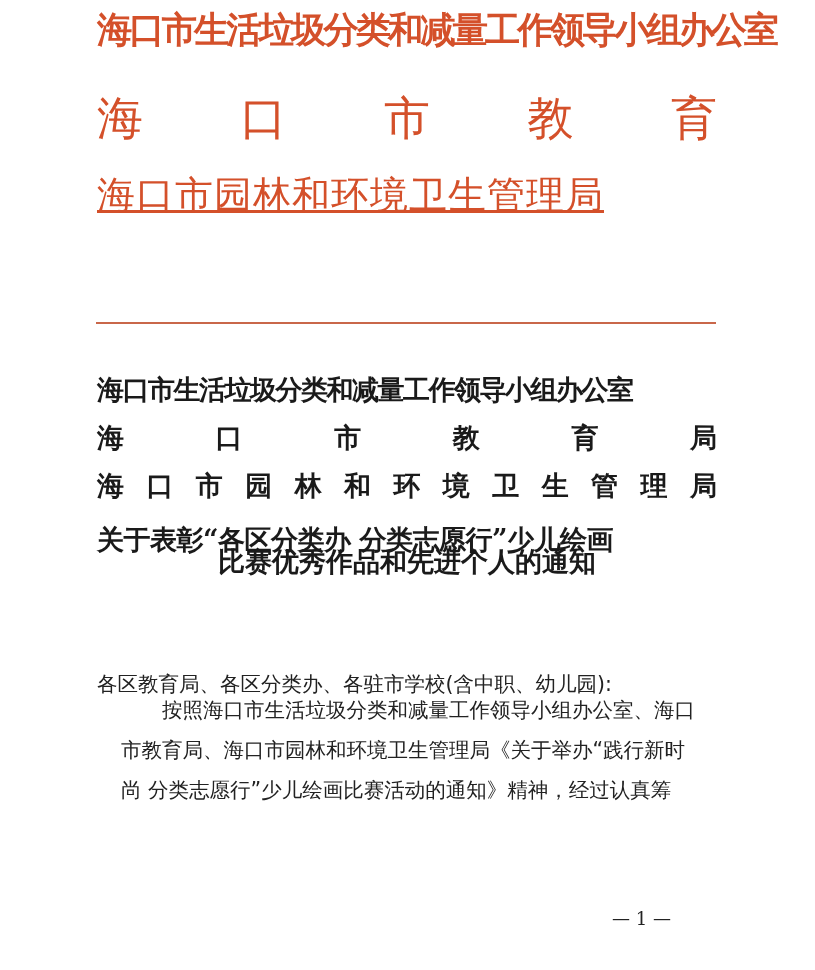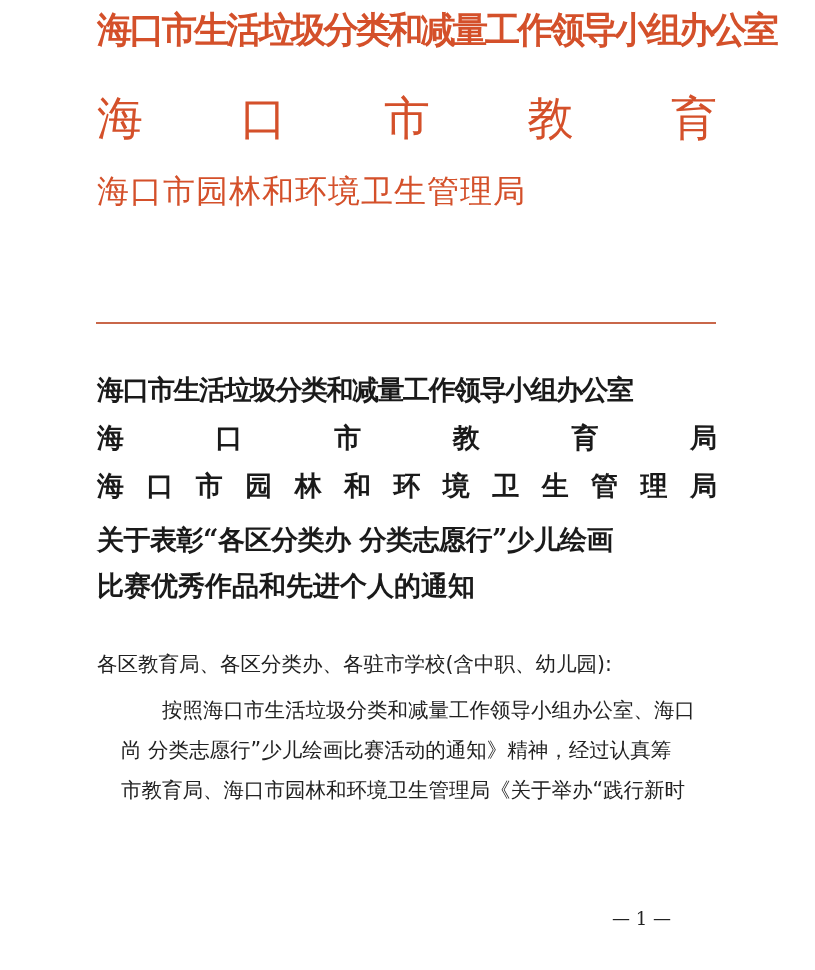--- a/index.html
+++ b/index.html
@@ -4,42 +4,42 @@
 <style>
   html, body { margin: 0; padding: 0; background: #ffffff; }
   body { width: 815px; height: 970px; position: relative; overflow: hidden; }
   .red-head {
     position: absolute; left: 97px; width: 620px;
     color: #d4502a; font-family: "DejaVu Serif", serif;
     white-space: nowrap;
   }
   .red1 { top: 6px; font-size: 36px; letter-spacing: -3px; transform: scaleX(0.98); transform-origin: left; font-weight: bold; }
   .red2 { top: 88px; font-size: 46px; display: flex; justify-content: space-between; width: 620px; }
-  .red3 { top: 170px; font-size: 32px; letter-spacing: 1px; }
+  .red3 { top: 170px; font-size: 38px; letter-spacing: 1px; text-decoration: underline; }
   .rule {
     position: absolute; left: 96px; top: 322px; width: 620px; height: 2px;
     background: #c9674a;
   }
   .black-title {
     position: absolute; left: 97px; width: 620px;
     font-family: "DejaVu Serif", serif; font-weight: bold; color: #1a1a1a;
     font-size: 27px; white-space: nowrap;
   }
   .spread { display: flex; justify-content: space-between; }
   .bt1 { top: 372px; letter-spacing: -1.5px; }
   .bt2 { top: 420px; }
   .bt3 { top: 468px; }
   .bt4 { top: 522px; letter-spacing: -0.5px; }
-  .bt5 { top: 568px; }
+  .bt5 { top: 544px; text-align: center; }
   .body-text {
     position: absolute; left: 97px; width: 620px;
     font-family: "DejaVu Sans", sans-serif; color: #222;
     font-size: 20.5px; line-height: 40px;
   }
-  .salutation { top: 644px; white-space: nowrap; }
+  .salutation { top: 664px; white-space: nowrap; }
   .para { top: 690px; text-indent: 41px; text-align: justify; }
   .para span { display: block; white-space: nowrap; margin-left: 24px; }
   .para span.first { text-indent: 41px; }
   .page-num {
     position: absolute; left: 612px; top: 908px;
     font-family: "DejaVu Serif", serif; font-size: 18px; color: #222;
   }
 </style>
 </head>
 <body>
@@ -84,17 +84,17 @@
     <span>局</span>
   </div>
   <div class="black-title bt4">关于表彰“各区分类办  分类志愿行”少儿绘画</div>
   <div class="black-title bt5">比赛优秀作品和先进个人的通知</div>
 </div>
 
 <div class="body-text salutation">各区教育局、各区分类办、各驻市学校(含中职、幼儿园):</div>
 
 <div class="body-text para" style="text-indent:0">
   <span class="first">按照海口市生活垃圾分类和减量工作领导小组办公室、海口</span>
+  <span>市教育局、海口市园林和环境卫生管理局《关于举办“践行新时</span>
   <span>尚 分类志愿行”少儿绘画比赛活动的通知》精神，经过认真筹</span>
-  <span>市教育局、海口市园林和环境卫生管理局《关于举办“践行新时</span>
 </div>
 
 <div class="page-num">— 1 —</div>
 
 </body></html>

